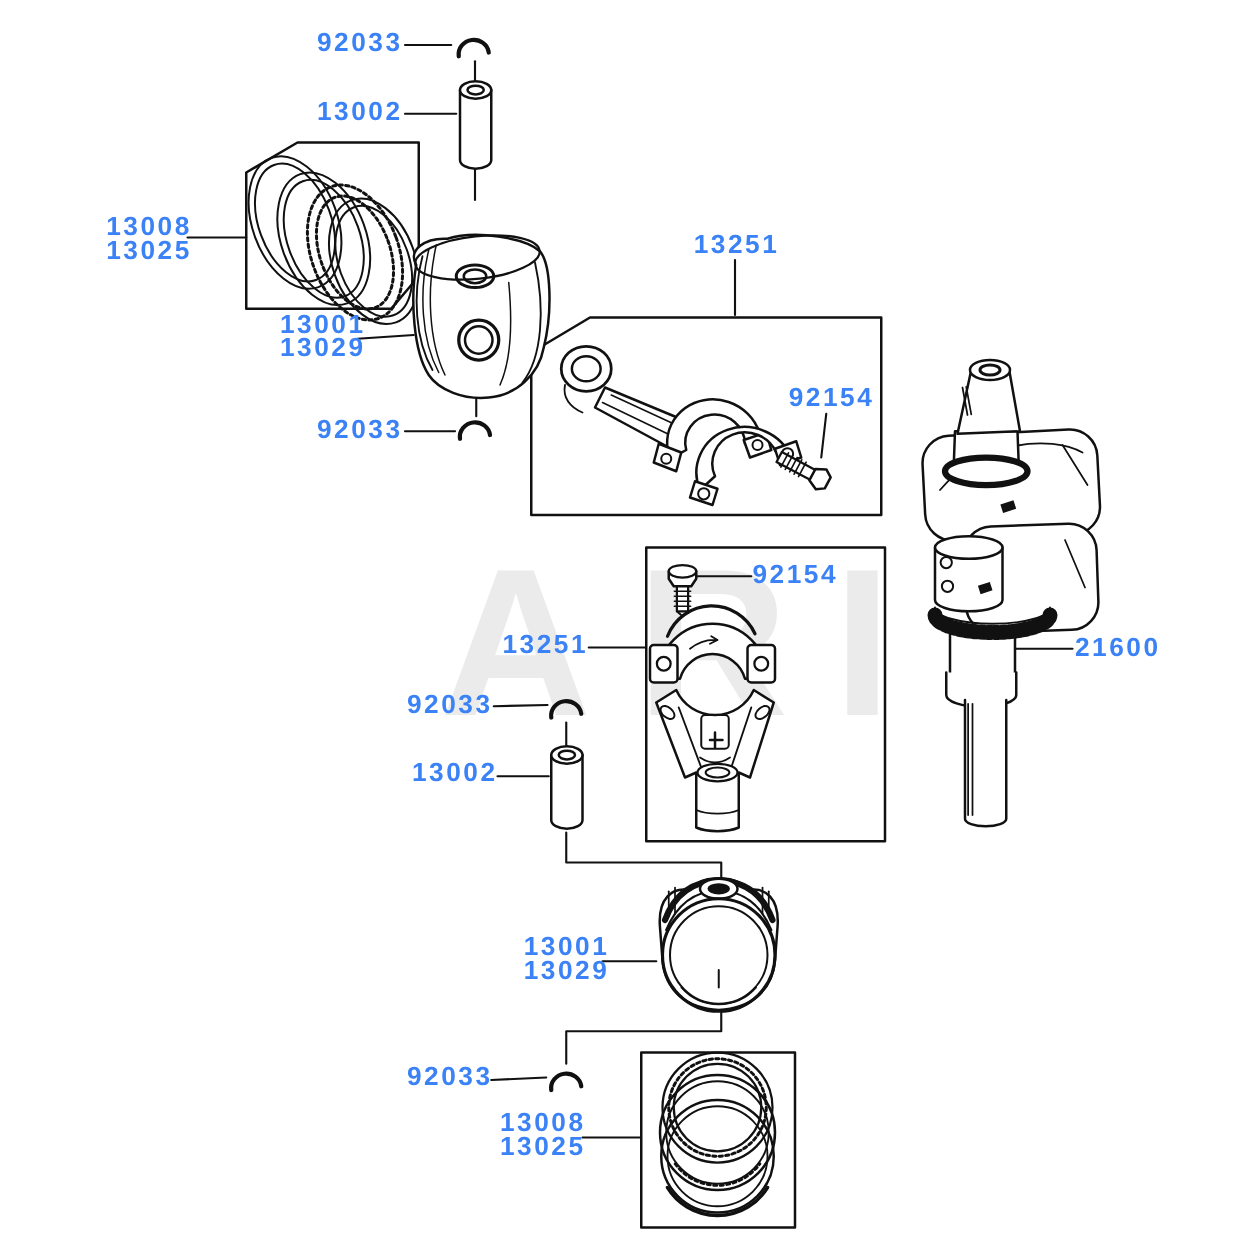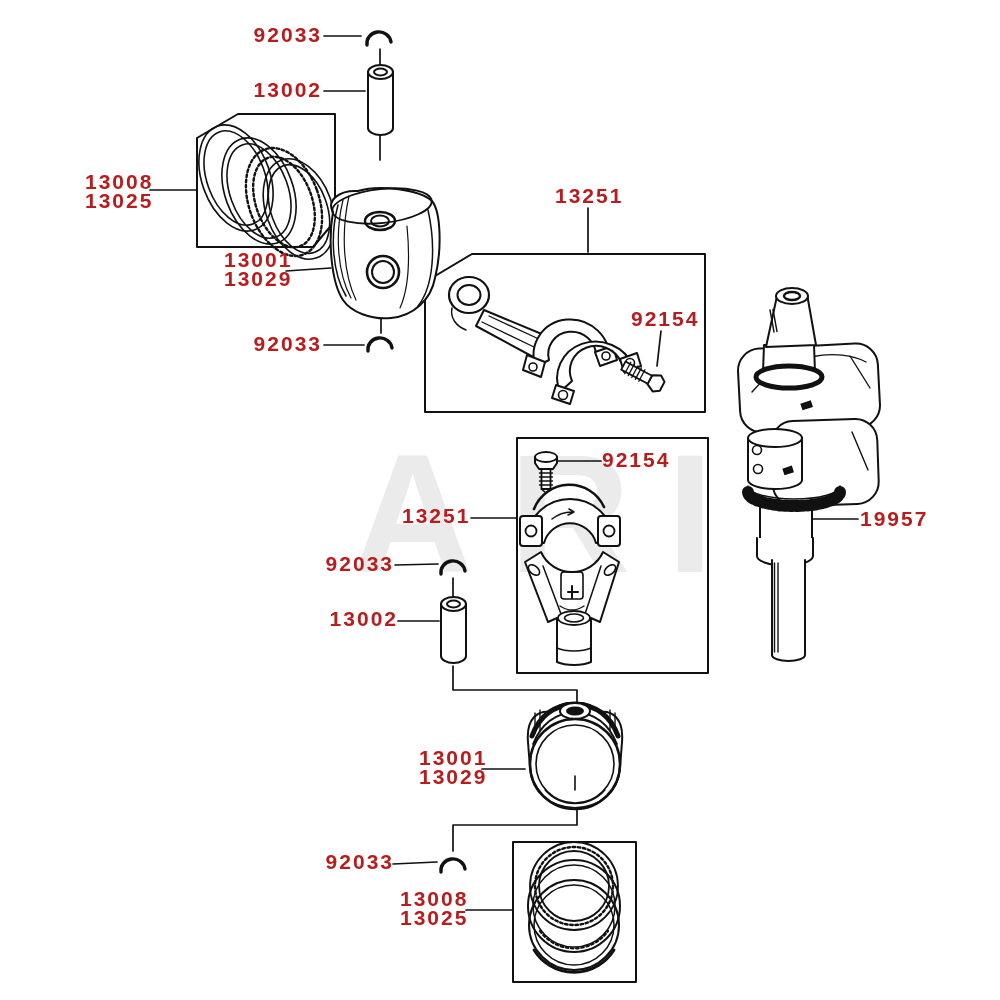--- a/index.html
+++ b/index.html
@@ -1,21 +1,21 @@
 <!DOCTYPE html>
 <html><head>
 <meta charset="utf-8">
 <style>
   html,body{margin:0;padding:0;background:#ffffff;}
   #stage{position:relative;width:1000px;height:1000px;background:#ffffff;overflow:hidden;
          font-family:"Liberation Sans", sans-serif;}
   #watermark{position:absolute;left:352px;top:430px;font-size:168px;font-weight:bold;
              letter-spacing:36px;color:#ebebeb;line-height:1;z-index:1;user-select:none;}
   svg.art{position:absolute;left:0;top:0;z-index:2;}
-  .plabel{position:absolute;z-index:3;font-size:21px;font-weight:bold;color:#b91c1c;
+  .plabel{position:absolute;z-index:3;font-size:21px;font-weight:bold;color:#3b82f6;
           letter-spacing:2px;line-height:20px;white-space:nowrap;}
   .r{text-align:right;}
   .l{text-align:left;}
 </style>
 </head>
 <body>
 
 <div id="stage">
 
   <div id="watermark">ARI</div>
@@ -238,21 +238,21 @@
 
   <div class="plabel r" style="left:248px;top:25px;width:74px;">92033</div>
   <div class="plabel r" style="left:248px;top:80px;width:74px;">13002</div>
   <div class="plabel l" style="left:85px;top:172px;width:64px;">13008</div>
   <div class="plabel l" style="left:85px;top:191px;width:64px;">13025</div>
   <div class="plabel l" style="left:224px;top:250px;width:64px;">13001</div>
   <div class="plabel l" style="left:224px;top:269px;width:64px;">13029</div>
   <div class="plabel r" style="left:248px;top:334px;width:74px;">92033</div>
   <div class="plabel l" style="left:555px;top:186px;width:66px;">13251</div>
   <div class="plabel l" style="left:631px;top:309px;width:68px;">92154</div>
-  <div class="plabel l" style="left:860px;top:509px;width:66px;">19957</div>
+  <div class="plabel l" style="left:860px;top:509px;width:66px;">21600</div>
   <div class="plabel l" style="left:602px;top:450px;width:68px;">92154</div>
   <div class="plabel r" style="left:402px;top:506px;width:68px;">13251</div>
   <div class="plabel r" style="left:324px;top:554px;width:70px;">92033</div>
   <div class="plabel r" style="left:328px;top:609px;width:70px;">13002</div>
   <div class="plabel l" style="left:419px;top:748px;width:64px;">13001</div>
   <div class="plabel l" style="left:419px;top:767px;width:64px;">13029</div>
   <div class="plabel r" style="left:324px;top:852px;width:70px;">92033</div>
   <div class="plabel l" style="left:400px;top:889px;width:66px;">13008</div>
   <div class="plabel l" style="left:400px;top:908px;width:66px;">13025</div>
 

